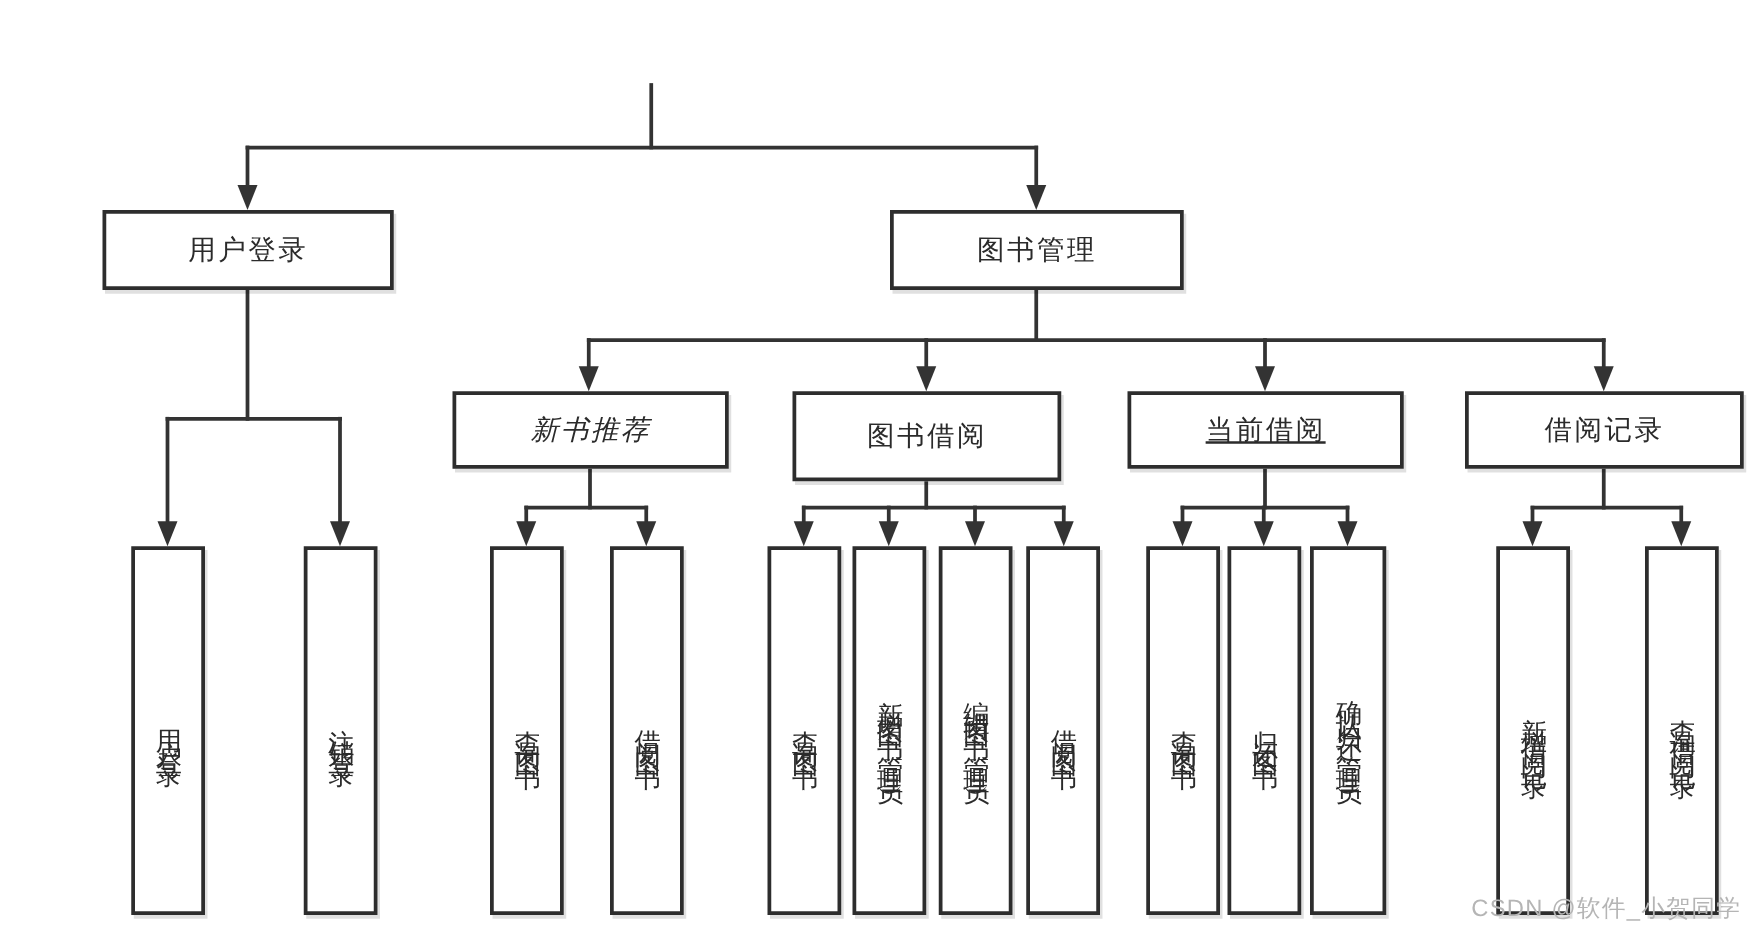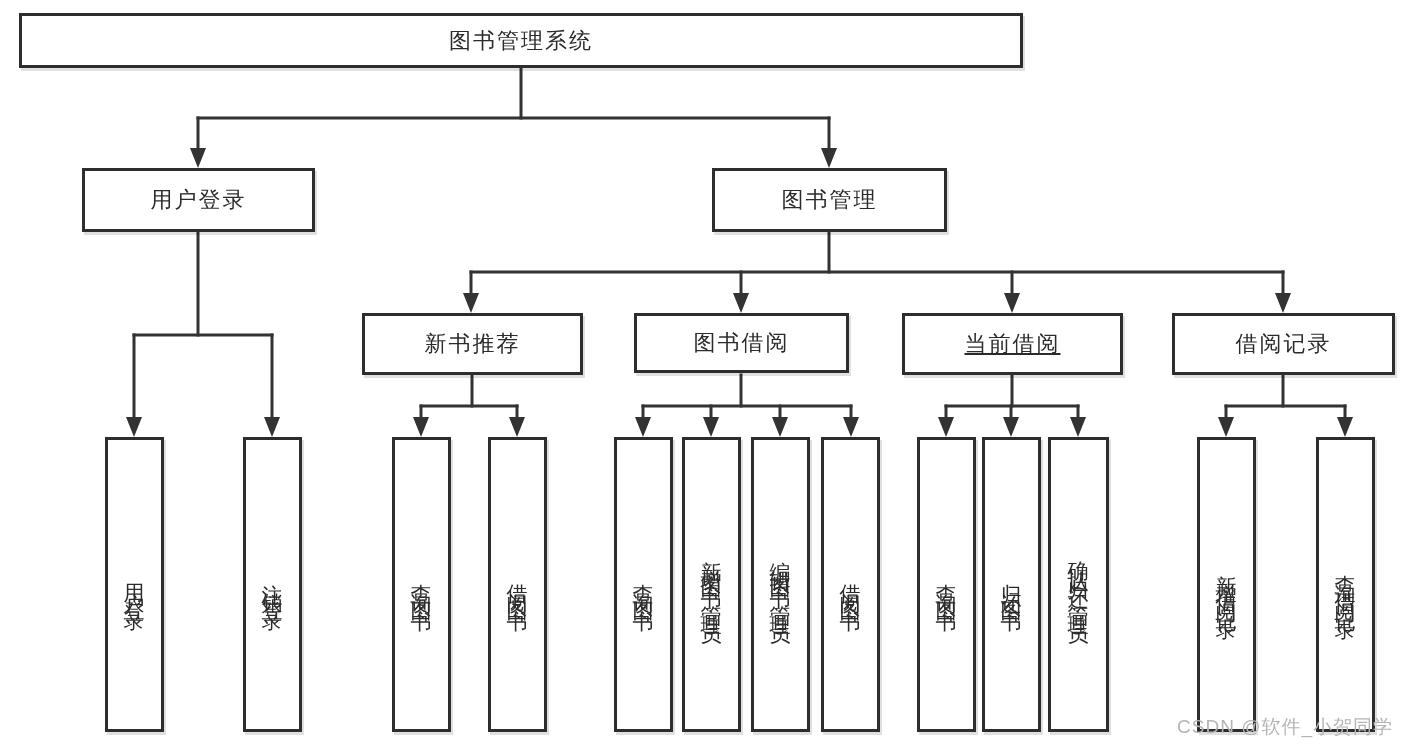--- a/index.html
+++ b/index.html
@@ -144,35 +144,32 @@
     <g>
       <line x1="1283" y1="375" x2="1283" y2="406"></line>
       <line x1="1226" y1="406" x2="1345" y2="406"></line>
       <line x1="1226" y1="406" x2="1226" y2="419"></line>
       <line x1="1345" y1="406" x2="1345" y2="419"></line>
       <polygon points="1218,417 1234,417 1226,437"></polygon>
       <polygon points="1337,417 1353,417 1345,437"></polygon>
     </g>
   </svg>
 
-  <div class="node" style="left:19px; top:13px; width:1004px; height:55px;">
-    <span>图书管理系统</span>
-  </div>
 
   <div class="node" style="left:82px; top:168px; width:233px; height:64px;">
     <span>用户登录</span>
   </div>
   <div class="node" style="left:712px; top:168px; width:235px; height:64px;text-align:right;">
     <span>图书管理</span>
   </div>
 
-  <div class="node" style="left:362px; top:313px; width:221px; height:62px;">
+  <div class="node" style="left:362px; top:313px; width:221px; height:62px;font-style:italic;">
     <span>新书推荐</span>
   </div>
-  <div class="node" style="left:634px; top:313px; width:215px; height:60px;">
+  <div class="node" style="left:634px; top:313px; width:215px; height:72px;">
     <span>图书借阅</span>
   </div>
   <div class="node" style="left:902px; top:313px; width:221px; height:62px;text-decoration:underline;">
     <span>当前借阅</span>
   </div>
   <div class="node" style="left:1172px; top:313px; width:223px; height:62px;">
     <span>借阅记录</span>
   </div>
 
   <div class="leaf" style="left:105px;">

